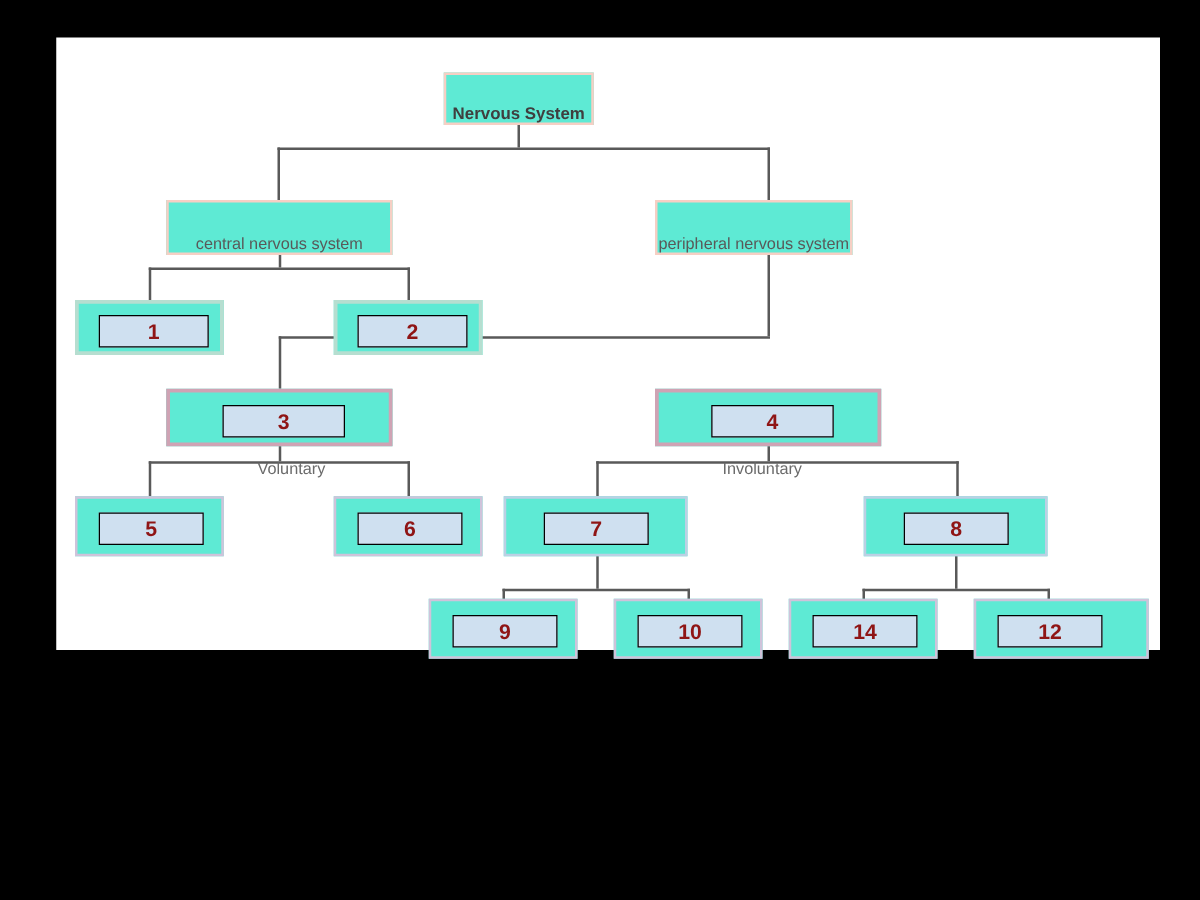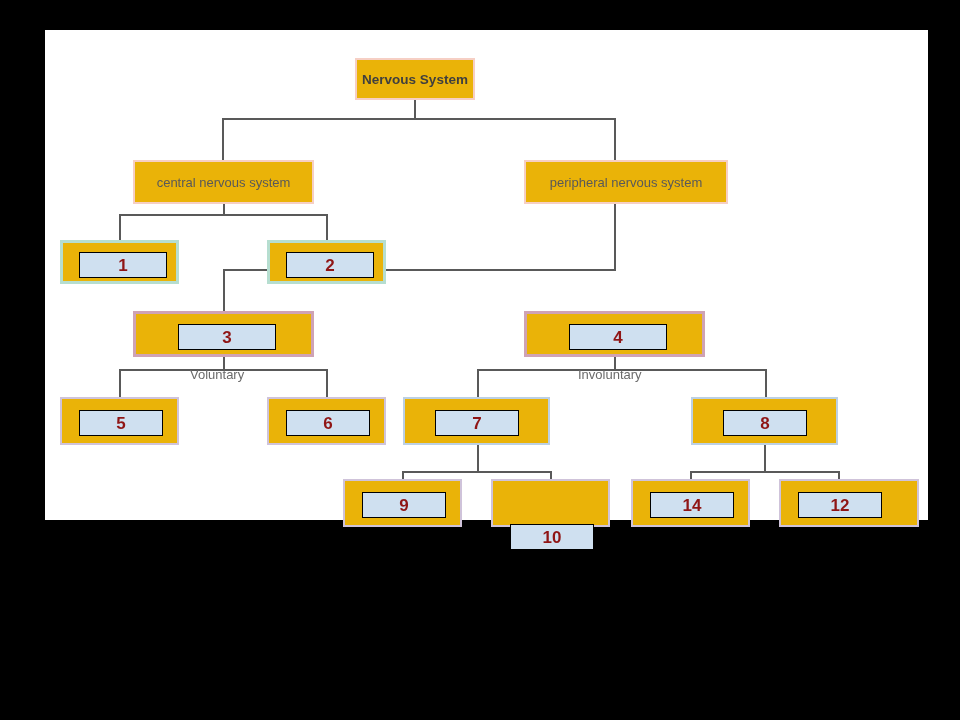--- a/index.html
+++ b/index.html
@@ -27,23 +27,23 @@
     top: 30px;
     width: 883px;
     height: 490px;
     background: #ffffff;
   }
 
   
   .node {
     position: absolute;
     box-sizing: border-box;
-    background: #eab308;
+    background: #5eead4;
     display: flex;
-    align-items: center;
+    align-items: flex-end;
     justify-content: center;
   }
 
   
   .node.salmon {
     border: 2px solid #f6cfc4;
   }
   .node.salmon .label {
     color: #595959;
     font-size: 13px;
@@ -144,21 +144,21 @@
     <div class="ln v" style="left:793px; top:441px; height:28px;"></div>
 
     <div class="node salmon root" style="left:310px; top:28px; width:120px; height:42px;">
       <span class="label">Nervous System</span>
     </div>
 
     <div class="node salmon" style="left:88px; top:130px; width:181px; height:44px;">
       <span class="label">central nervous system</span>
     </div>
 
-    <div class="node salmon" style="left:479px; top:130px; width:204px; height:44px;">
+    <div class="node salmon" style="left:479px; top:130px; width:158px; height:44px;">
       <span class="label">peripheral nervous system</span>
     </div>
 
     <div class="node teal" style="left:15px; top:210px; width:119px; height:44px;">
       <div class="blank" style="left:16px; top:9px; width:88px; height:26px;">
         <span class="num">1</span>
       </div>
     </div>
 
     <div class="node teal" style="left:222px; top:210px; width:119px; height:44px;">
@@ -172,21 +172,21 @@
         <span class="num">3</span>
       </div>
     </div>
 
     <div class="node mauve" style="left:479px; top:281px; width:181px; height:46px;">
       <div class="blank" style="left:42px; top:10px; width:98px; height:26px;">
         <span class="num">4</span>
       </div>
     </div>
 
-    <div class="branch-label" style="left:145px; top:337px;">Voluntary</div>
+    <div class="branch-label" style="left:161px; top:337px;">Voluntary</div>
     <div class="branch-label" style="left:533px; top:337px;">Involuntary</div>
 
     <div class="node lav" style="left:15px; top:367px; width:119px; height:48px;">
       <div class="blank" style="left:17px; top:11px; width:84px; height:26px;">
         <span class="num">5</span>
       </div>
     </div>
 
     <div class="node lav" style="left:222px; top:367px; width:119px; height:48px;">
       <div class="blank" style="left:17px; top:11px; width:84px; height:26px;">
@@ -206,21 +206,21 @@
       </div>
     </div>
 
     <div class="node lav2" style="left:298px; top:449px; width:119px; height:48px;">
       <div class="blank" style="left:17px; top:11px; width:84px; height:26px;">
         <span class="num">9</span>
       </div>
     </div>
 
     <div class="node lav2" style="left:446px; top:449px; width:119px; height:48px;">
-      <div class="blank" style="left:17px; top:11px; width:84px; height:26px;margin-top:32px;">
+      <div class="blank" style="left:17px; top:11px; width:84px; height:26px;">
         <span class="num">10</span>
       </div>
     </div>
 
     <div class="node lav2" style="left:586px; top:449px; width:119px; height:48px;">
       <div class="blank" style="left:17px; top:11px; width:84px; height:26px;">
         <span class="num">14</span>
       </div>
     </div>
 

